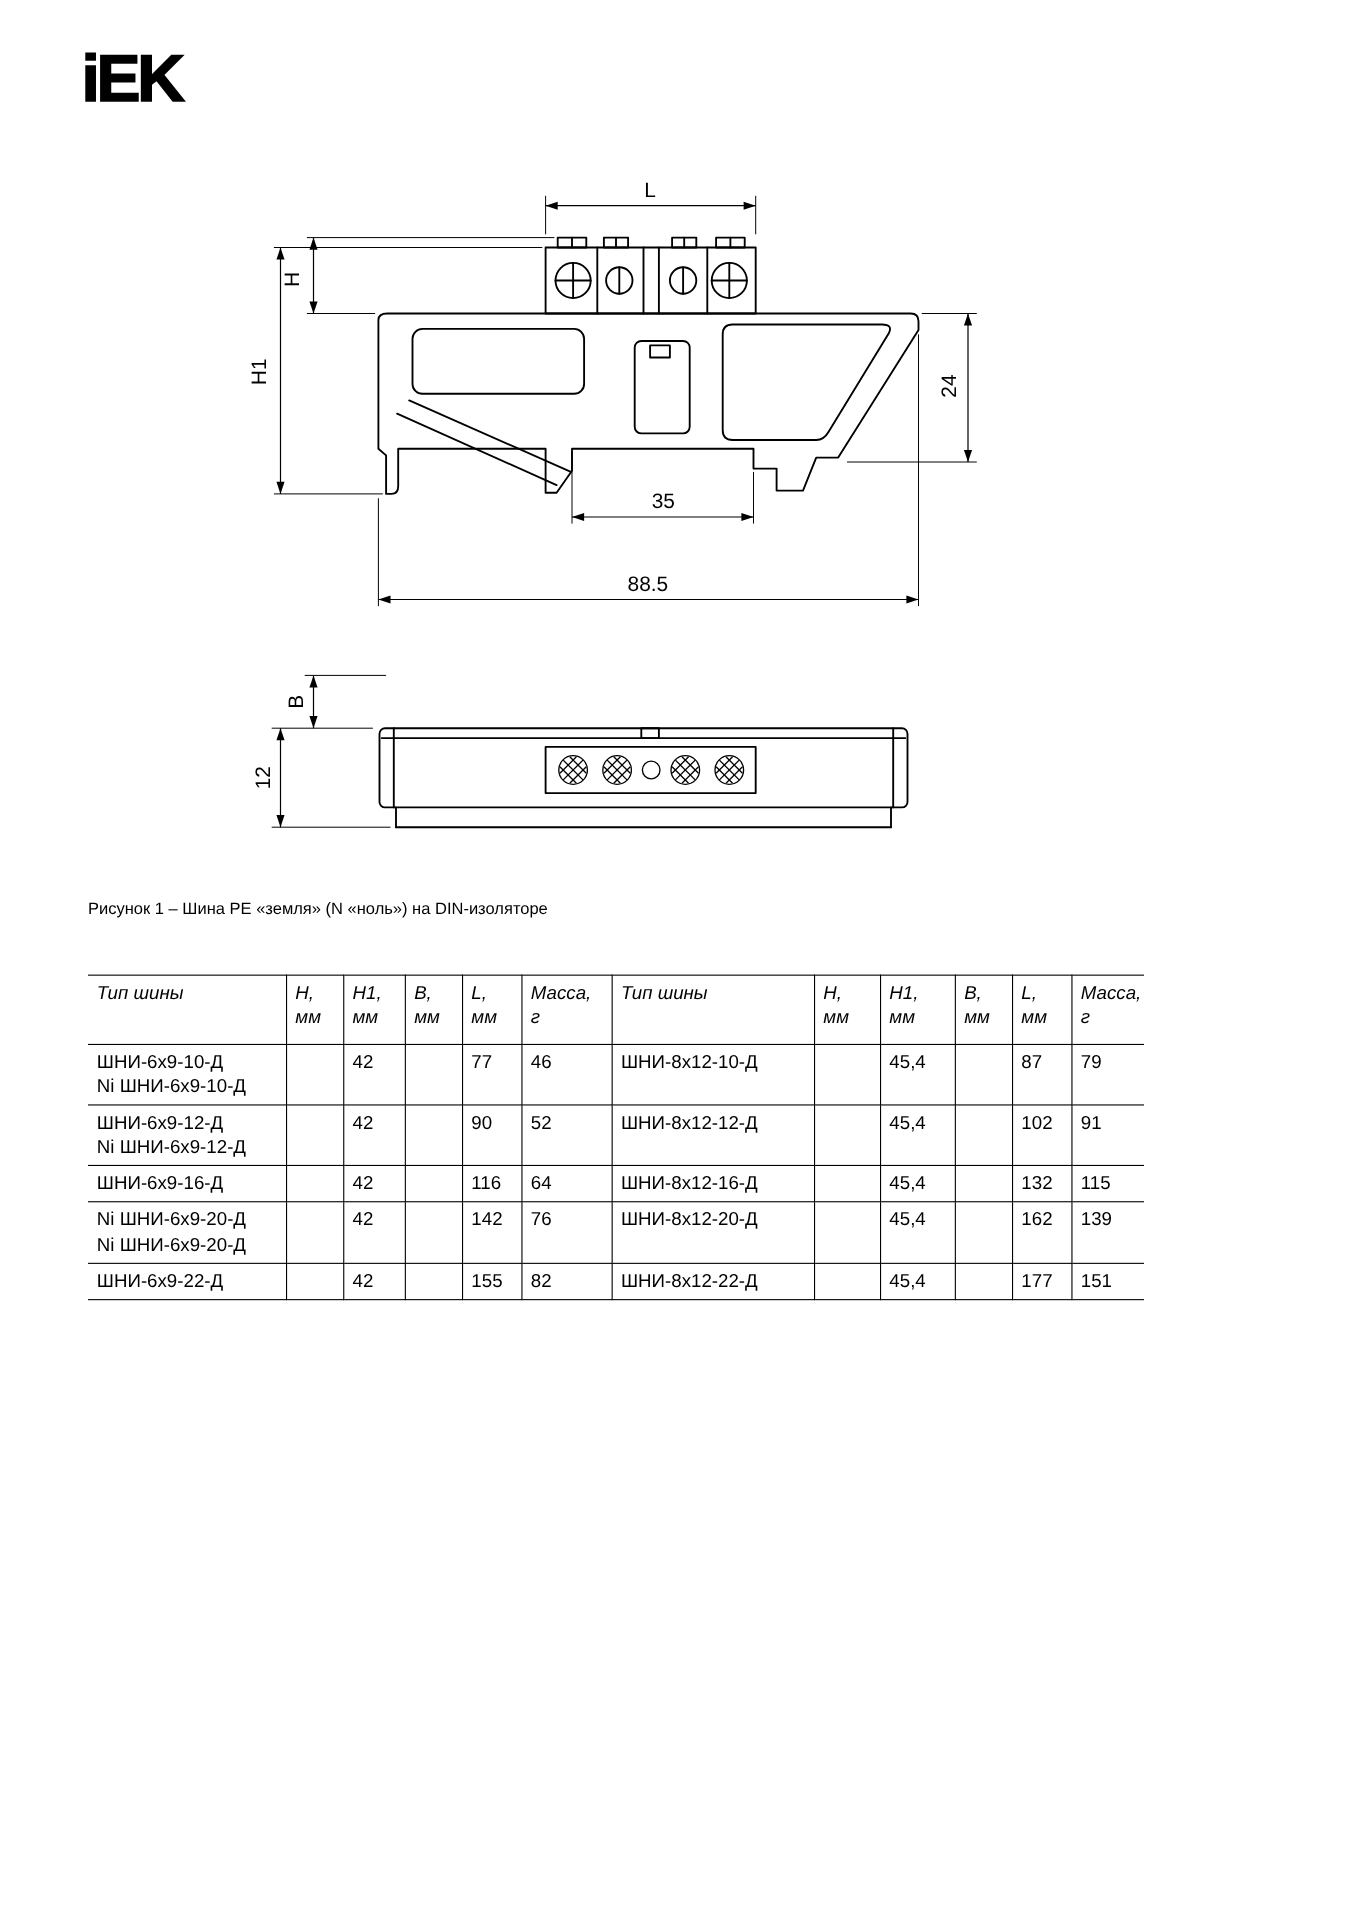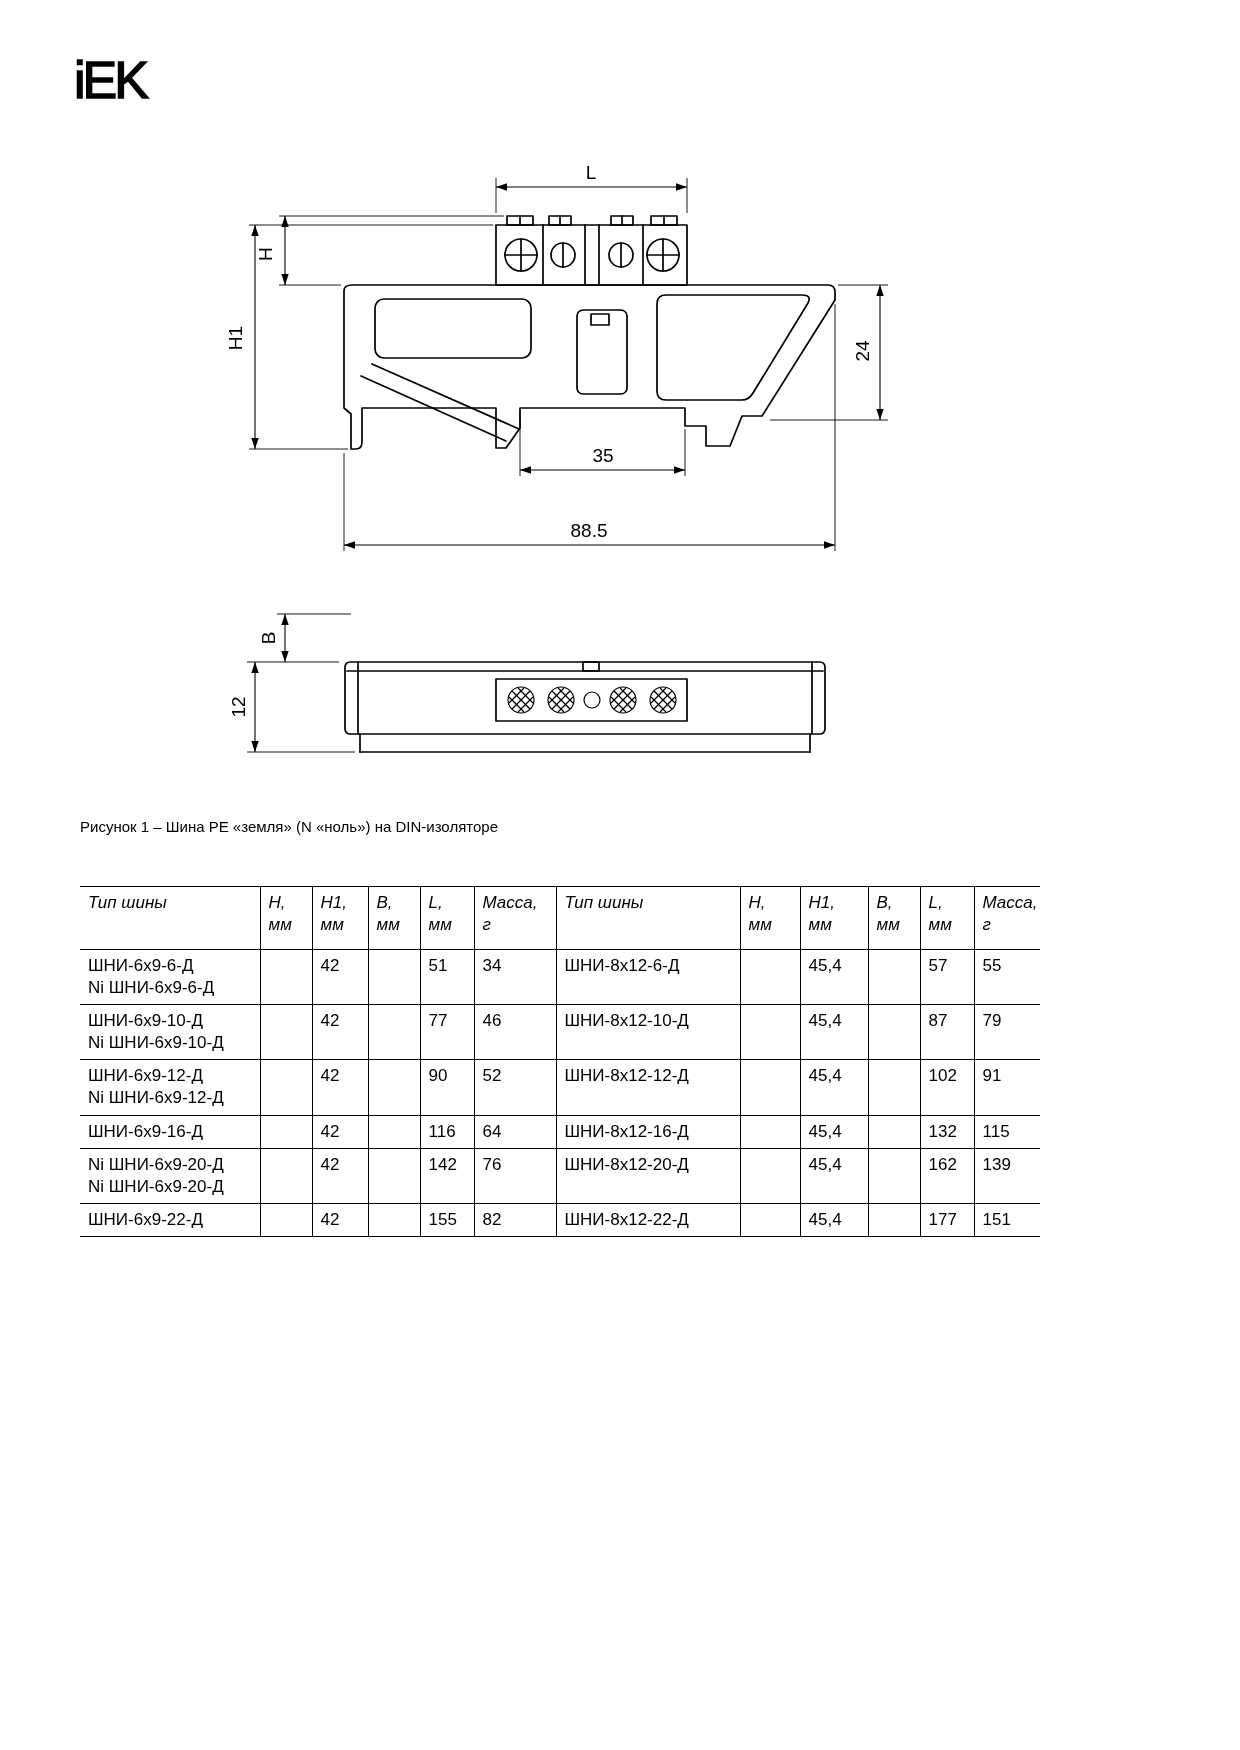--- a/index.html
+++ b/index.html
@@ -1,21 +1,21 @@
 <!DOCTYPE html>
 <html><head>
 <meta charset="utf-8">
 <style>
   html,body { margin:0; padding:0; background:#fff; }
   body { width:1240px; height:1750px; position:relative; font-family:"Liberation Sans",sans-serif; color:#000; }
   .page { position:absolute; left:0; top:0; width:1240px; height:1750px; background:#fff; overflow:hidden; }
 
   .logo {
     position:absolute; left:74px; top:42px;
-    font-size:52px; font-weight:400; letter-spacing:-3px; line-height:1;margin-top:12px;
+    font-size:60px; font-weight:700; letter-spacing:-3px; line-height:1;
     -webkit-text-stroke:1.5px #000;
   }
 
   .d1 { position:absolute; left:225px; top:158px; }
   .d2 { position:absolute; left:225px; top:600px; }
 
   .part   { fill:none; stroke:#000; stroke-width:1.7; stroke-linejoin:round; stroke-linecap:round; }
   .thin   { fill:none; stroke:#000; stroke-width:1.2; }
   .ext line { stroke:#000; stroke-width:0.9; }
   .dim  line { stroke:#000; stroke-width:1.1; }
@@ -212,35 +212,20 @@
             <th>B,
 мм</th>
             <th>L,
 мм</th>
             <th>Масса,
 г</th>
           </tr>
       </thead>
       <tbody>
           <tr>
-            <td>ШНИ-6х9-6-Д
-Ni ШНИ-6х9-6-Д</td>
-            <td></td>
-            <td>42</td>
-            <td></td>
-            <td>51</td>
-            <td>34</td>
-            <td>ШНИ-8х12-6-Д</td>
-            <td></td>
-            <td>45,4</td>
-            <td></td>
-            <td>57</td>
-            <td>55</td>
-          </tr>
-          <tr>
             <td>ШНИ-6х9-10-Д
 Ni ШНИ-6х9-10-Д</td>
             <td></td>
             <td>42</td>
             <td></td>
             <td>77</td>
             <td>46</td>
             <td>ШНИ-8х12-10-Д</td>
             <td></td>
             <td>45,4</td>

